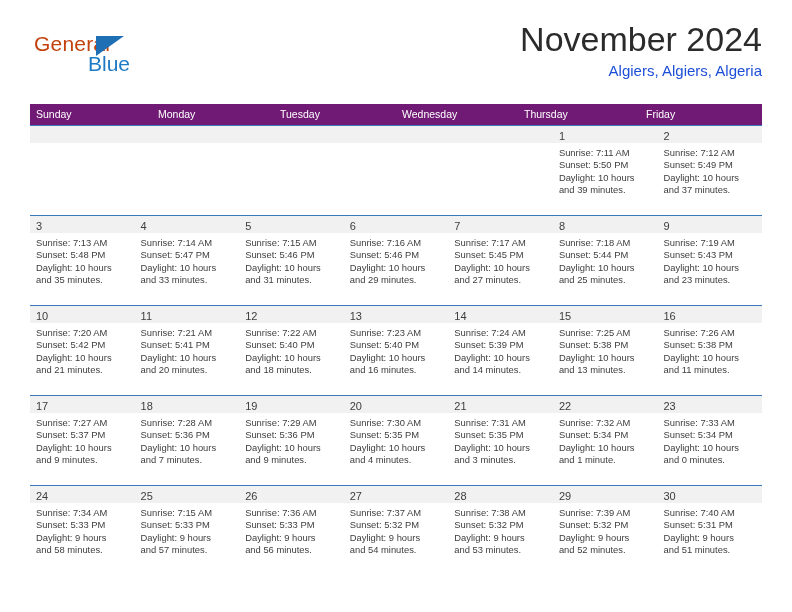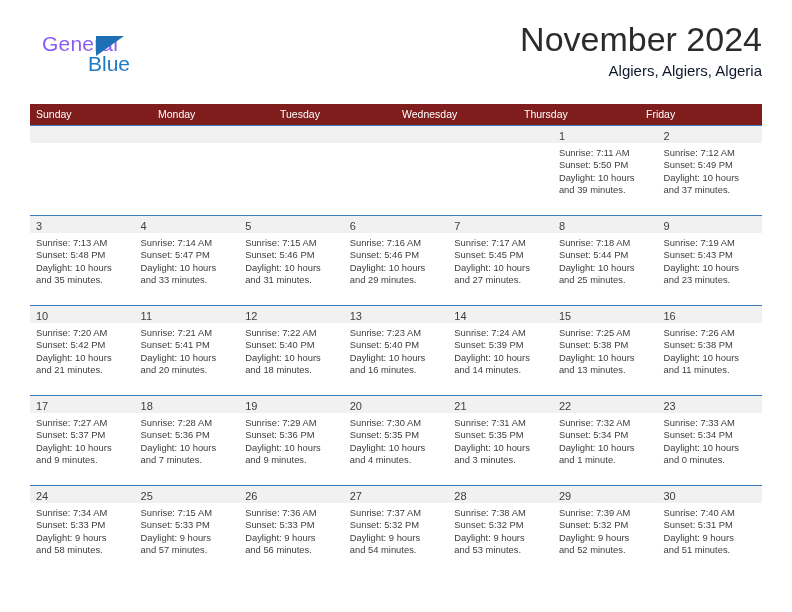--- a/index.html
+++ b/index.html
@@ -31,25 +31,25 @@
   }
   .logo {
     position: absolute;
     left: 0;
     top: 10px;
     width: 120px;
     height: 48px;
   }
   .logo-general {
     position: absolute;
-    left: 12px;
+    left: 4px;
     top: 0;
     font-size: 21px;
     letter-spacing: 0.2px;
-    color: #8b5cf6;
+    color: #c2410c;
     font-family: "Liberation Sans", sans-serif;
   }
   .logo-tri {
     position: absolute;
     left: 66px;
     top: 4px;
     width: 0;
     height: 0;
     border-left: 28px solid #1f6fb5;
     border-bottom: 20px solid transparent;
@@ -70,36 +70,36 @@
   }
   .cal-title {
     font-size: 34px;
     font-weight: normal;
     color: #2b2b2b;
     line-height: 34px;
     white-space: nowrap;
   }
   .cal-subtitle {
     font-size: 15px;
-    color: #0f172a;
+    color: #1d4ed8;
     line-height: 22px;
     margin-top: 4px;
     white-space: nowrap;
   }
 
   
   .calendar {
     position: absolute;
     left: 30px;
     top: 104px;
     width: 732px;
   }
   .weekdays {
     display: flex;
-    background: #7f1d1d;
+    background: #701a75;
     height: 21px;
   }
   .weekday {
     flex: 1 1 0;
     color: #ffffff;
     font-size: 10.5px;
     line-height: 21px;
     padding-left: 6px;
     box-sizing: border-box;
     white-space: nowrap;

